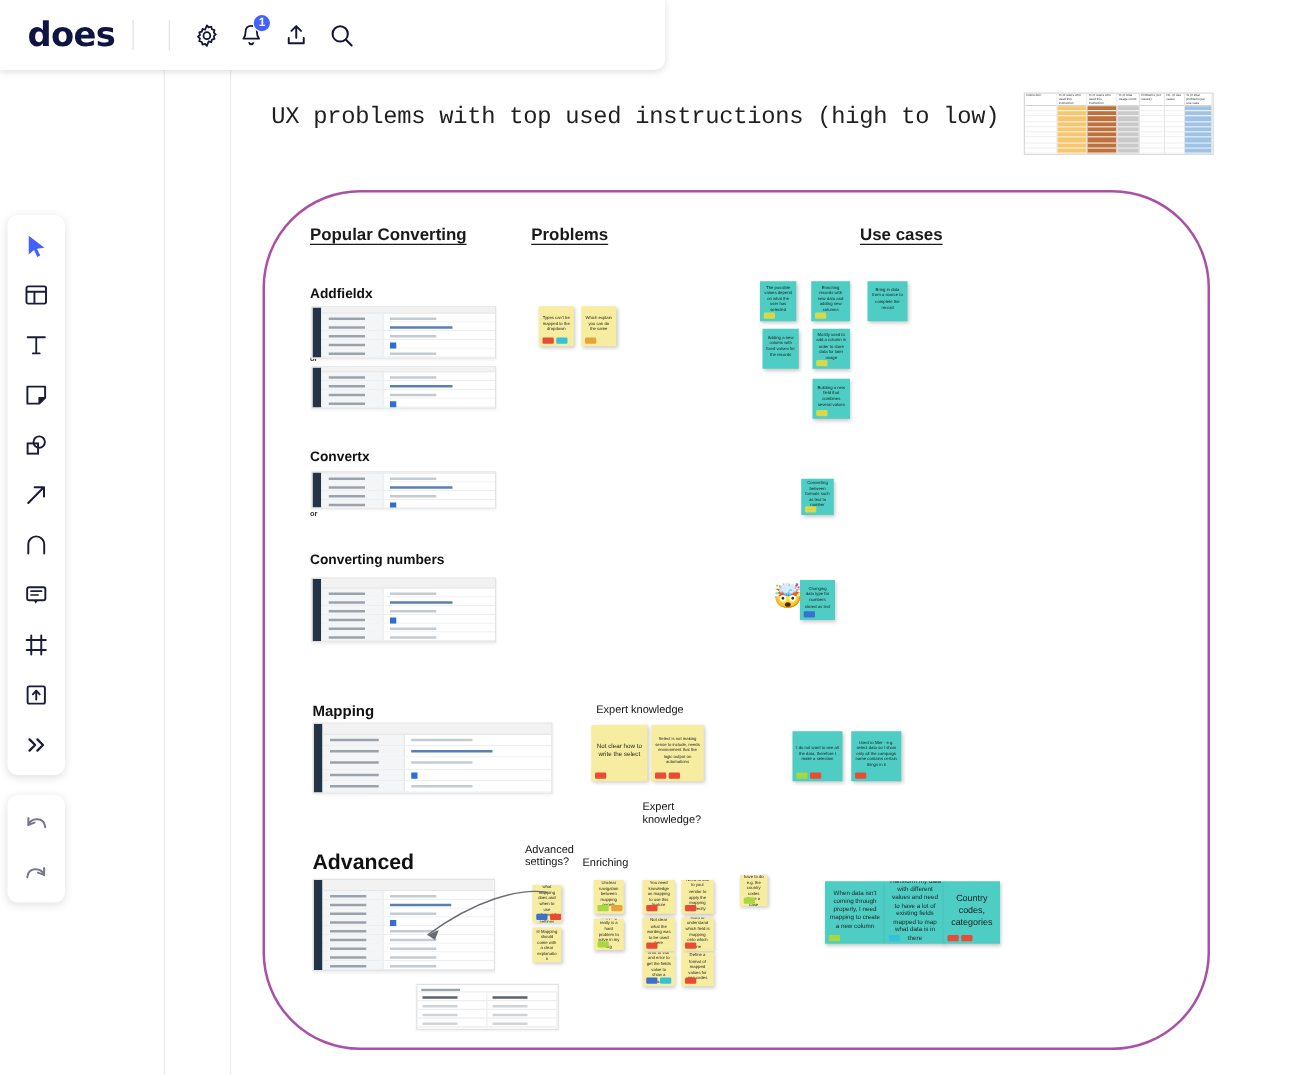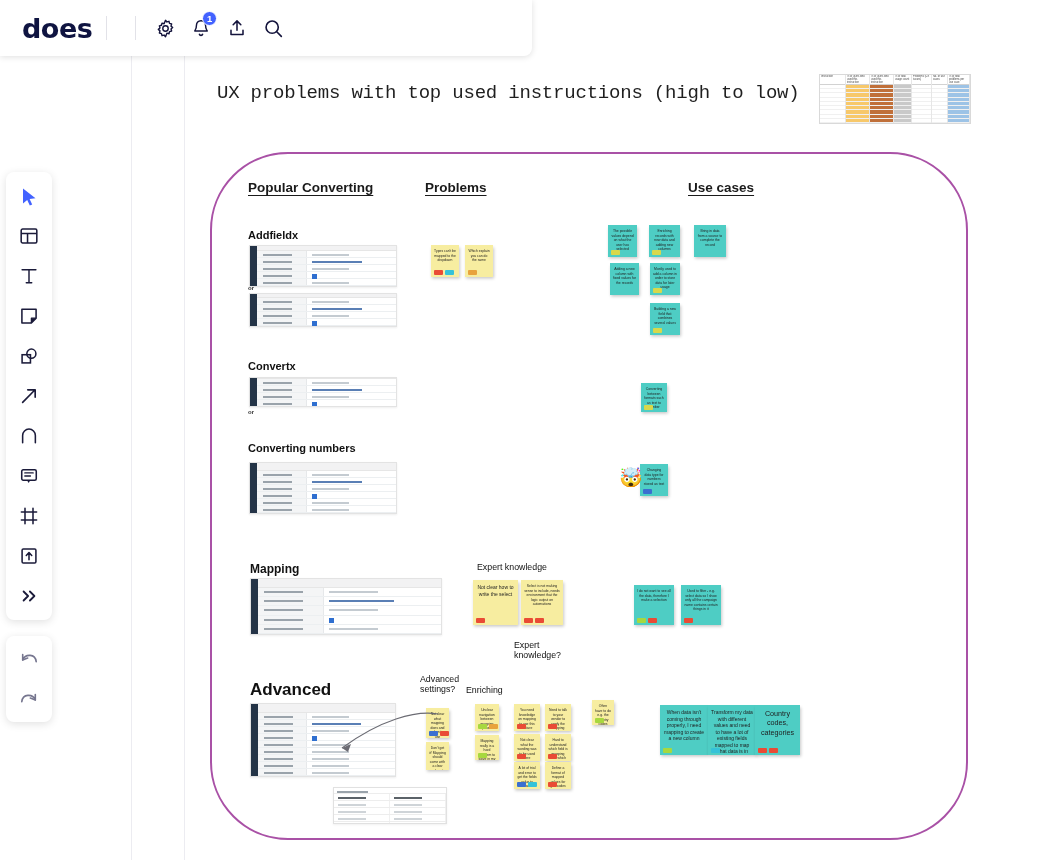--- a/index.html
+++ b/index.html
@@ -126,21 +126,21 @@
   .mt-cap i { display:block; height:2px; background:#9aa3ab; width:28%; margin:3px 0 0 3px; }
   .mt-row { flex: 1; display: flex; border-top: 1px solid #ededed; min-height: 7px; }
   .mt-c { flex: 1; border-right: 1px solid #f0f0f0; }
   .mt-c i { display:block; height:2px; background:#cfd4d8; width:50%; margin:3px 0 0 4px; }
   .mt-c.head i { background:#5b6268; }
 
   
   .note {
     position: absolute; box-shadow: 1px 1.5px 3px rgba(0,0,0,.22);
     padding: 4px 3px 8px 3px; overflow: hidden;
-    display: flex; flex-direction: column; align-items: center; 
+    display: flex; flex-direction: column; align-items: center; justify-content: center;
   }
   .note.yellow { background: #f7eda0; }
   .note.teal   { background: #4ecdc4; }
   .note-txt {
     font-size: 3.4px; line-height: 1.35; text-align: center; color: #1e1e1e;
     width: 100%; word-break: break-word; font-family: "Liberation Sans", sans-serif;
   }
   .note-txt.big { font-size: 7.2px; line-height: 1.3; }
   .note-txt.mid { font-size: 5px; line-height: 1.3; }
   .tags { position: absolute; left: 3px; bottom: 2.5px; display: flex; gap: 1.5px; }

